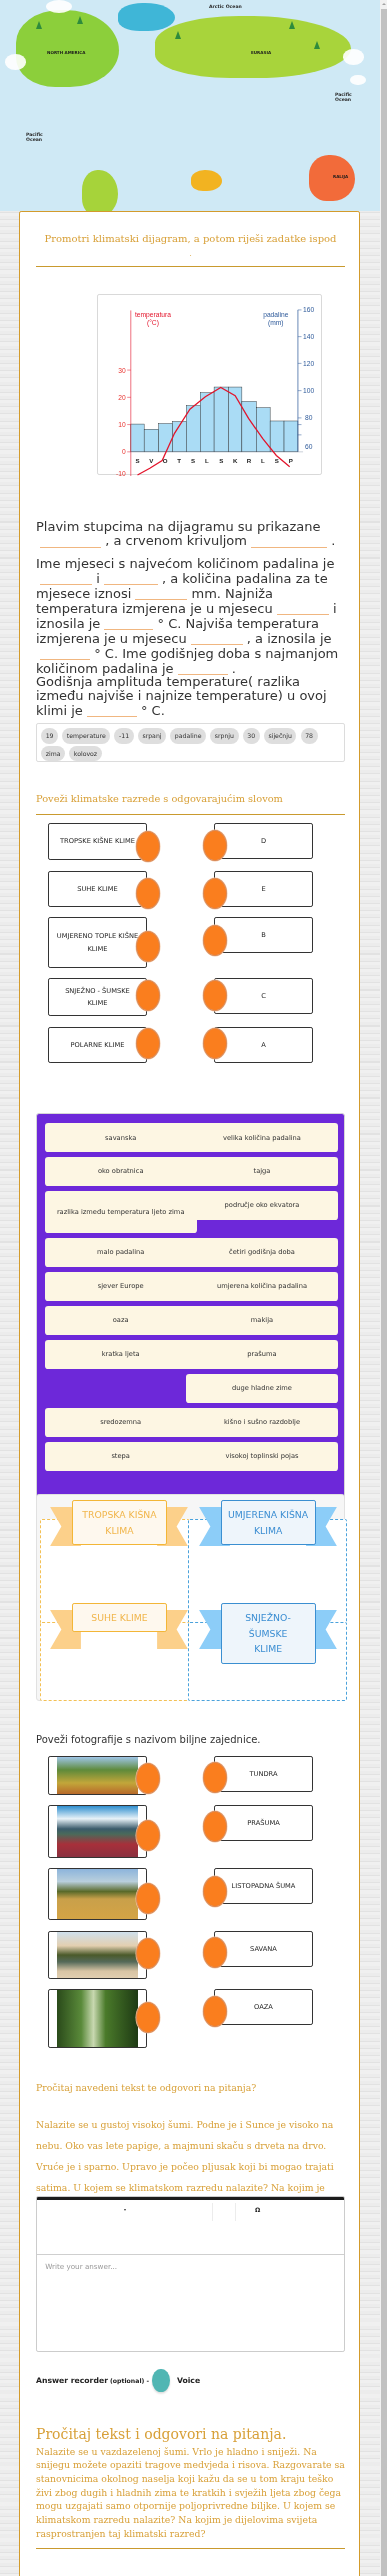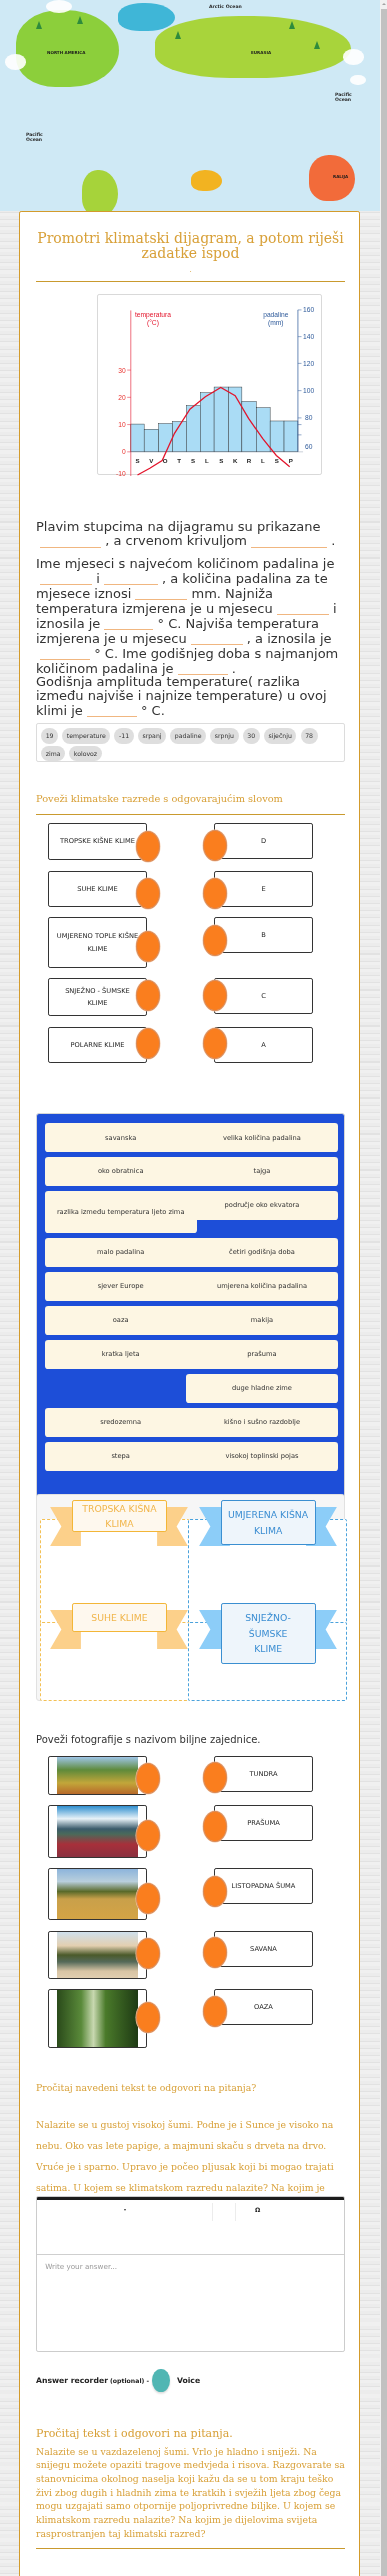--- a/index.html
+++ b/index.html
@@ -53,21 +53,21 @@
   .chart-box svg { position: absolute; left: 0; top: 0; }
 
   .fill-text { font-family: "DejaVu Sans", sans-serif; font-size: 13px; color: #333; line-height: 14.4px; }
   .blank { display: inline-block; width: 45px; border-bottom: 0.5px solid #f0b680; height: 8.2px; vertical-align: -2.1px; margin: 0 4.1px; }
   .blank.w110 { width: 61px; }
   .word-bank { position: absolute; border: 0.5px solid #dcdcdc; border-radius: 2.1px; padding: 4.1px 4.1px 2.1px 4.1px; display: flex; flex-wrap: wrap; gap: 2.1px 4.1px; }
   .chip { background: #dedede; border-radius: 8.2px; padding: 0 4.6px; height: 15.5px; line-height: 15.5px; font-size: 6.2px; color: #333; }
   .m-box { position: absolute; width: 99px; border: 0.5px solid #333; border-radius: 2.1px; background: #fff; display: flex; align-items: center; justify-content: center; text-align: center; font-size: 6.7px; color: #222; line-height: 12.4px; padding: 0 5.2px; }
   .dot { position: absolute; width: 24px; height: 31px; border-radius: 50%; background: #fa7e1e; border: 0.5px solid #d88b5b; box-shadow: 0 0 0 0.5px #f7c9a6; }
 
-  .grid-box { position: absolute; border: 0.5px solid #d6d6d6; border-radius: 3.1px; background: #1d4ed8; }
+  .grid-box { position: absolute; border: 0.5px solid #d6d6d6; border-radius: 3.1px; background: #6d28d9; }
   .feat { position: absolute; width: 152px; background: #fdf6e3; border-radius: 3.1px; display: flex; align-items: center; justify-content: center; text-align: center; font-size: 6.7px; color: #333; line-height: 12.4px; padding: 0 6.2px; }
 
   .sort-area { position: absolute; background: #f6f6f6; border: 0.5px solid #e1e1e1; border-radius: 3.1px; }
   .bucket { position: absolute; width: 159px; height: 106px; border: 1px dashed; border-radius: 2.1px; background: #fff; }
   .bucket.orange { border-color: #f3c054; }
   .bucket.blue { border-color: #4aa2dc; }
   .ribbon { position: absolute; }
   .ribbon .tail { position: absolute; top: 7.2px; width: 31px; height: 39px; }
   .ribbon .label { position: absolute; left: 21.6px; top: 0; width: 95px; border: 1px solid; border-radius: 2.1px; display: flex; align-items: center; justify-content: center; text-align: center; font-size: 9.3px; line-height: 15.5px; padding: 2.1px 3.1px; font-family: "DejaVu Sans", sans-serif; }
   .ribbon.orange .label { border-color: #f3b637; background: #fef8ee; color: #f1b64c; }
@@ -115,21 +115,21 @@
 
 <div class="scrollbar">
   <div class="arrow up"></div>
   <div class="thumb"></div>
 
 </div>
 
 <div class="card">
 
   <div class="inner" style="top:18.5px;">
-    <div class="serif-title" style="font-size:14px;text-align:center;line-height:15.5px;">Promotri klimatski dijagram, a potom riješi zadatke ispod</div>
+    <div class="serif-title" style="font-size:10px;text-align:center;line-height:15.5px;">Promotri klimatski dijagram, a potom riješi zadatke ispod</div>
     <div class="serif-title" style="font-size:8.2px;text-align:center;line-height:14.4px;">.</div>
     <div class="rule" style="margin-top:5.2px;"></div>
   </div>
 
   <div class="chart-box">
     <svg width="225" height="181" viewBox="0 0 436 352">
 
       <g fill="#aadcf5" stroke="#1c1c1c" stroke-width="0.8">
         <rect x="63" y="251" width="26" height="54"></rect>
         <rect x="89" y="261" width="28" height="44"></rect>
@@ -287,21 +287,21 @@
     <div class="bucket orange" style="left:2.6px;top:127px;height:79px;"></div>
     <div class="bucket blue" style="left:151px;top:127px;height:79px;"></div>
 
     <div class="ribbon orange" style="left:13.4px;top:5.2px;">
       <svg class="tail" style="left:0;" viewBox="0 0 60 76">
           <polygon points="0,0 60,0 60,76 0,76 22,38" fill="#fcd08a"></polygon>
         </svg>
       <svg class="tail" style="left:107px;" viewBox="0 0 60 76">
           <polygon points="0,0 60,0 38,38 60,76 0,76" fill="#fcd08a"></polygon>
         </svg>
-      <div class="label" style="height:32px;text-align:center;">TROPSKA KIŠNA KLIMA</div>
+      <div class="label" style="height:45px;text-align:center;">TROPSKA KIŠNA KLIMA</div>
     </div>
     <div class="ribbon blue" style="left:162px;top:5.2px;">
       <svg class="tail" style="left:0;" viewBox="0 0 60 76">
           <polygon points="0,0 60,0 60,76 0,76 22,38" fill="#8ccdf8"></polygon>
         </svg>
       <svg class="tail" style="left:107px;" viewBox="0 0 60 76">
           <polygon points="0,0 60,0 38,38 60,76 0,76" fill="#8ccdf8"></polygon>
         </svg>
       <div class="label" style="height:45px;">UMJERENA KIŠNA KLIMA</div>
     </div>
@@ -379,19 +379,19 @@
     <div class="area">Write your answer...</div>
   </div>
   <div class="recorder" style="left:16px;top:2157px;">
     <span>Answer recorder</span>
     <span class="opt">(optional) -</span>
     <span class="rec-btn"></span>
     <span>Voice</span>
   </div>
 
   <div class="inner" style="top:2215px;">
-    <div class="serif-title" style="font-size:11px;line-height:14.4px;">Pročitaj tekst i odgovori na pitanja.</div>
+    <div class="serif-title" style="font-size:14px;line-height:14.4px;">Pročitaj tekst i odgovori na pitanja.</div>
     <div class="serif-title" style="font-size:9.3px;line-height:13.7px;margin-top:3.1px;">Nalazite se u vazdazelenoj šumi. Vrlo je hladno i sniježi. Na snijegu možete opaziti tragove medvjeda i risova. Razgovarate sa stanovnicima okolnog naselja koji kažu da se u tom kraju teško živi zbog dugih i hladnih zima te kratkih i svježih ljeta zbog čega mogu uzgajati samo otpornije poljoprivredne biljke.  U kojem se klimatskom razredu nalazite? Na kojim je dijelovima svijeta rasprostranjen taj klimatski razred?</div>
     <div class="rule" style="margin-top:7.2px;"></div>
   </div>
 
 </div>
 
 
 </body></html>

